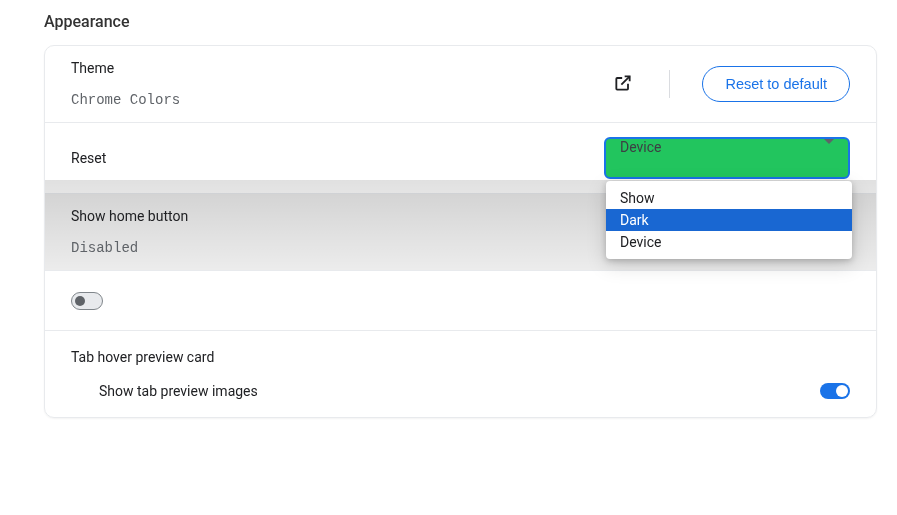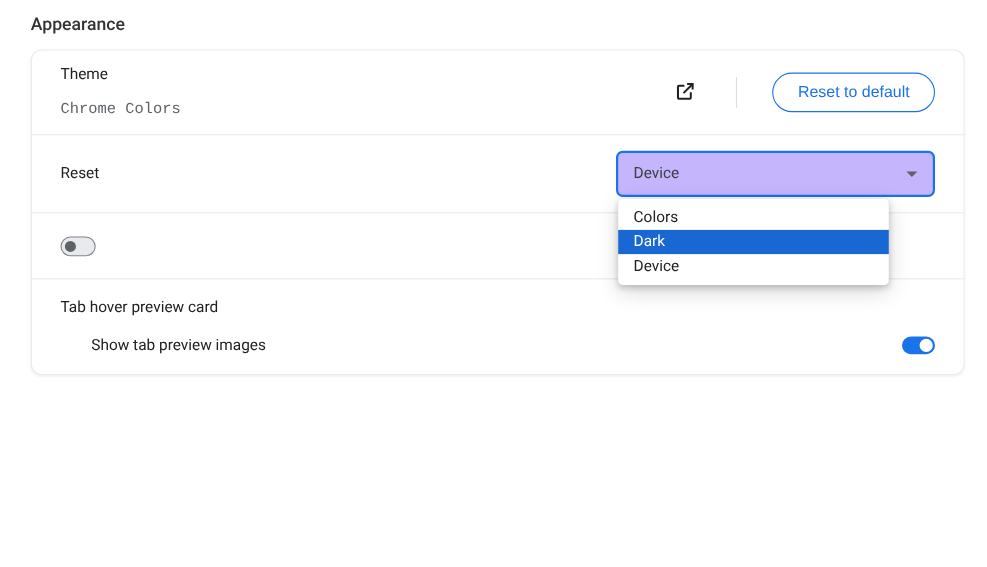--- a/index.html
+++ b/index.html
@@ -5,21 +5,21 @@
     * { box-sizing: border-box; margin: 0; padding: 0; }
     body {
       font-family: Roboto, "Segoe UI", Arial, sans-serif;
       background: #fff;
       color: #202124;
       width: 897px;
       height: 515px;
       overflow: hidden;
     }
     .page {
-      padding: 12px 20px 0 28px;
+      padding: 12px 20px 0 44px;
     }
     .section-title {
       font-size: 16px;
       font-weight: 500;
       color: #333;
       margin-bottom: 14px;
     }
     .card {
       border: 1px solid #e8eaed;
       border-radius: 10px;
@@ -75,29 +75,29 @@
       border: 1px solid #1a73e8;
       color: #1a73e8;
       background: #fff;
       border-radius: 18px;
       padding: 9px 22px;
       font-size: 14.5px;
       font-weight: 500;
       cursor: pointer;
     }
     .select-box {
-      width: 290px;
+      width: 246px;
       height: 42px;
       border: 2px solid #1a73e8;
       border-radius: 6px;
       display: flex;
-      align-items: center;
+      align-items: flex-start;
       padding: 0 10px 0 14px;
       cursor: pointer;
-      background: #c4b5fd;
+      background: #22c55e;
       font-size: 14px;
       color: #3c4043;
       position: relative;
     }
     .select-value { flex: 1; }
     .caret {
       width: 0; height: 0;
       border-left: 5px solid transparent;
       border-right: 5px solid transparent;
       border-top: 5px solid #5f6368;
@@ -231,28 +231,35 @@
 
     <div class="row" style="overflow:visible;">
       <div class="row-text">
         <div class="row-label">Reset</div>
       </div>
       <div class="row-actions" style="position:relative;">
         <div class="select-box">
           <span class="select-value">Device</span>
           <span class="caret"></span>
           <div class="dropdown">
-            <div class="dropdown-item">Colors</div>
+            <div class="dropdown-item">Show</div>
             <div class="dropdown-item selected">Dark</div>
             <div class="dropdown-item">Device</div>
           </div>
         </div>
       </div>
     </div>
 
+    <div class="row hovered" style="position:relative;">
+      <div class="shadow-under"></div>
+      <div class="row-text" style="position:relative;z-index:60;">
+        <div class="row-label">Show home button</div>
+        <div class="row-sub">Disabled</div>
+      </div>
+    </div>
 
     <div class="row">
       <div class="row-actions">
         <div class="toggle-pill-off">
           <div class="dot"></div>
         </div>
       </div>
     </div>
 
     <div class="group-row">

